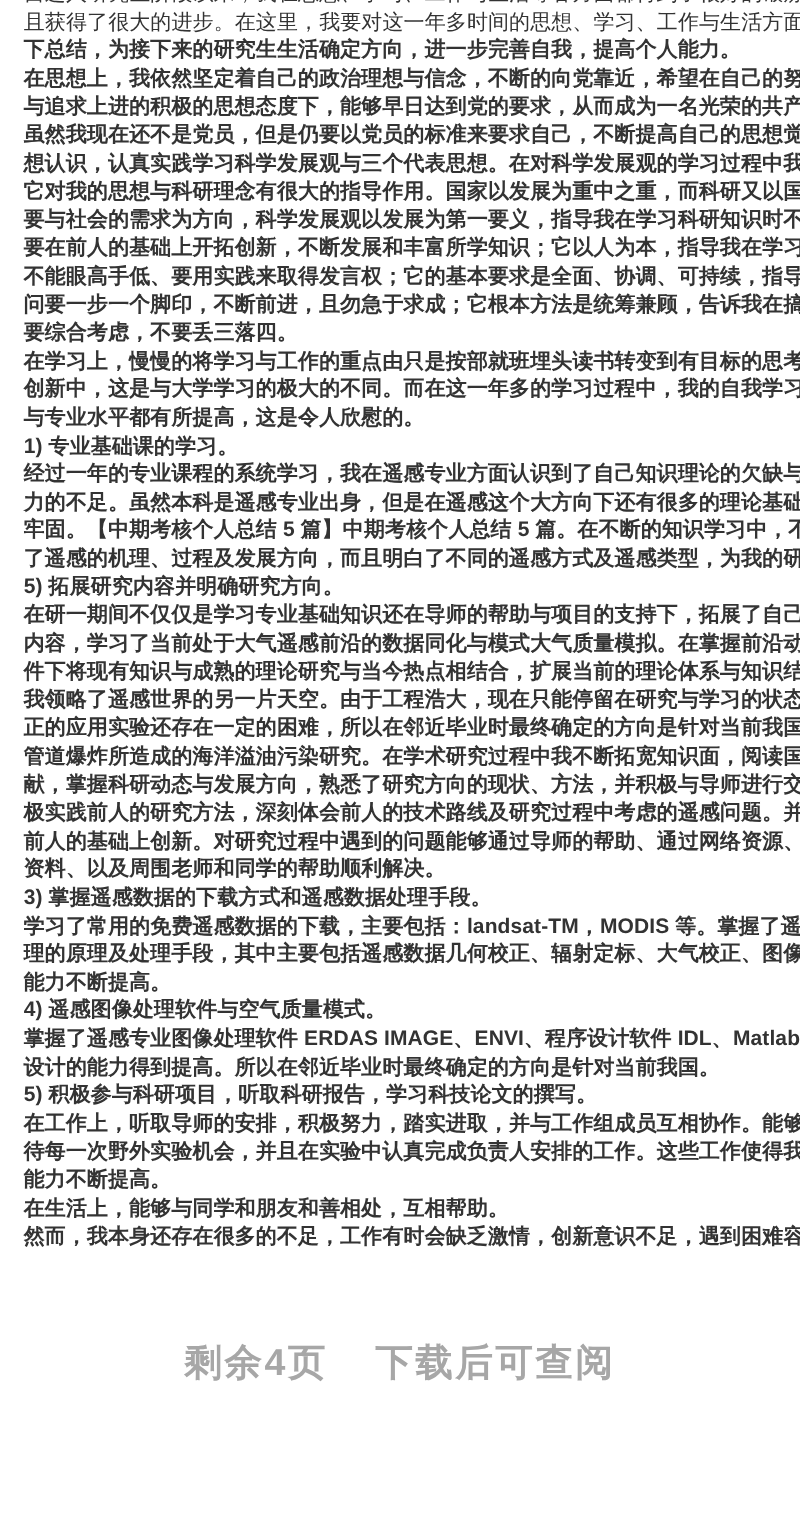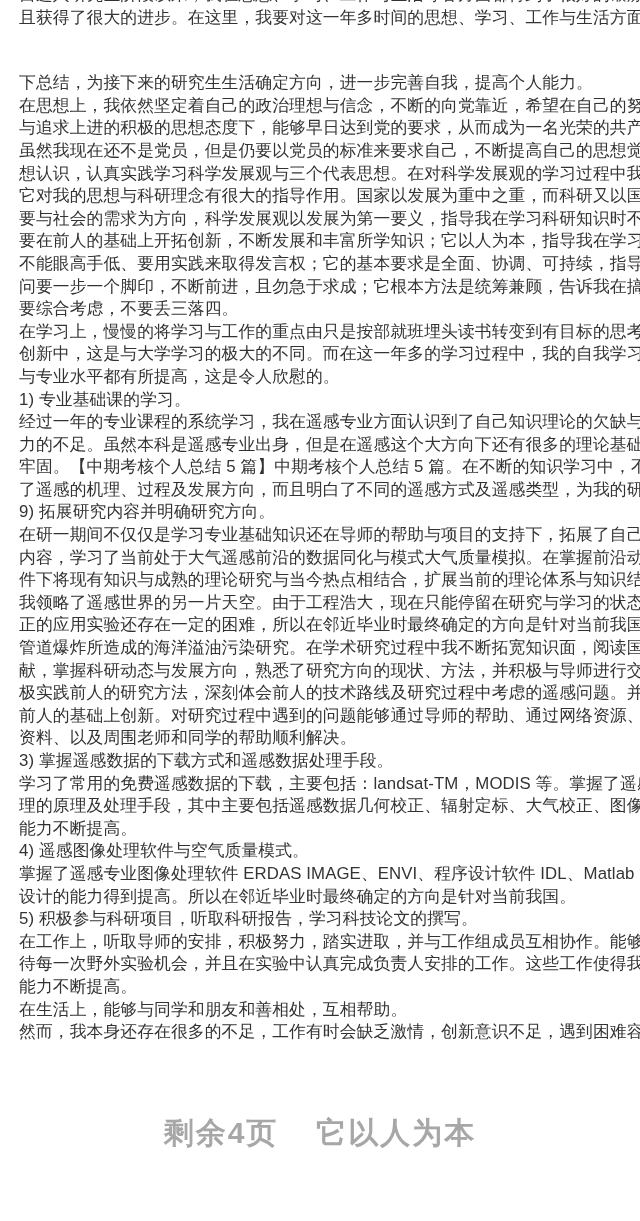--- a/index.html
+++ b/index.html
@@ -28,21 +28,21 @@
     letter-spacing: 0.1px;
   }
   .text-block .text-line {
     white-space: nowrap;
     overflow: visible;
   }
   .text-block-top {
     margin-top: -16px; 
   }
   .text-block-main {
-    margin-top: 43px;
+    font-weight: bold;
   }
   .preview-footer {
     margin-top: 69px;
     width: 640px;
     display: flex;
     justify-content: center;
     align-items: baseline;
     gap: 38px;
     font-size: 30px;
     font-weight: bold;
@@ -73,21 +73,21 @@
       <div class="text-line">问要一步一个脚印，不断前进，且勿急于求成；它根本方法是统筹兼顾，告诉我在搞科研时</div>
       <div class="text-line">要综合考虑，不要丢三落四。</div>
       <div class="text-line">在学习上，慢慢的将学习与工作的重点由只是按部就班埋头读书转变到有目标的思考与科研</div>
       <div class="text-line">创新中，这是与大学学习的极大的不同。而在这一年多的学习过程中，我的自我学习的能力</div>
       <div class="text-line">与专业水平都有所提高，这是令人欣慰的。</div>
       <div class="text-line">1) 专业基础课的学习。</div>
       <div class="text-line">经过一年的专业课程的系统学习，我在遥感专业方面认识到了自己知识理论的欠缺与综合能</div>
       <div class="text-line">力的不足。虽然本科是遥感专业出身，但是在遥感这个大方向下还有很多的理论基础知识不</div>
       <div class="text-line">牢固。【中期考核个人总结 5 篇】中期考核个人总结 5 篇。在不断的知识学习中，不仅掌握</div>
       <div class="text-line">了遥感的机理、过程及发展方向，而且明白了不同的遥感方式及遥感类型，为我的研究方向</div>
-      <div class="text-line">9) 拓展研究内容并明确研究方向。</div>
+      <div class="text-line">5) 拓展研究内容并明确研究方向。</div>
       <div class="text-line">在研一期间不仅仅是学习专业基础知识还在导师的帮助与项目的支持下，拓展了自己的研究</div>
       <div class="text-line">内容，学习了当前处于大气遥感前沿的数据同化与模式大气质量模拟。在掌握前沿动态的条</div>
       <div class="text-line">件下将现有知识与成熟的理论研究与当今热点相结合，扩展当前的理论体系与知识结构，让</div>
       <div class="text-line">我领略了遥感世界的另一片天空。由于工程浩大，现在只能停留在研究与学习的状态下，真</div>
       <div class="text-line">正的应用实验还存在一定的困难，所以在邻近毕业时最终确定的方向是针对当前我国 x 石油</div>
       <div class="text-line">管道爆炸所造成的海洋溢油污染研究。在学术研究过程中我不断拓宽知识面，阅读国内外文</div>
       <div class="text-line">献，掌握科研动态与发展方向，熟悉了研究方向的现状、方法，并积极与导师进行交流。积</div>
       <div class="text-line">极实践前人的研究方法，深刻体会前人的技术路线及研究过程中考虑的遥感问题。并争取在</div>
       <div class="text-line">前人的基础上创新。对研究过程中遇到的问题能够通过导师的帮助、通过网络资源、图书馆</div>
       <div class="text-line">资料、以及周围老师和同学的帮助顺利解决。</div>
@@ -101,16 +101,16 @@
       <div class="text-line">5) 积极参与科研项目，听取科研报告，学习科技论文的撰写。</div>
       <div class="text-line">在工作上，听取导师的安排，积极努力，踏实进取，并与工作组成员互相协作。能够认真对</div>
       <div class="text-line">待每一次野外实验机会，并且在实验中认真完成负责人安排的工作。这些工作使得我的动手</div>
       <div class="text-line">能力不断提高。</div>
       <div class="text-line">在生活上，能够与同学和朋友和善相处，互相帮助。</div>
       <div class="text-line">然而，我本身还存在很多的不足，工作有时会缺乏激情，创新意识不足，遇到困难容易举步</div>
     </div>
 
   <div class="preview-footer">
     <span>剩余4页</span>
-    <span>它以人为本</span>
+    <span>下载后可查阅</span>
   </div>
 
 </div>
 
 </body></html>

